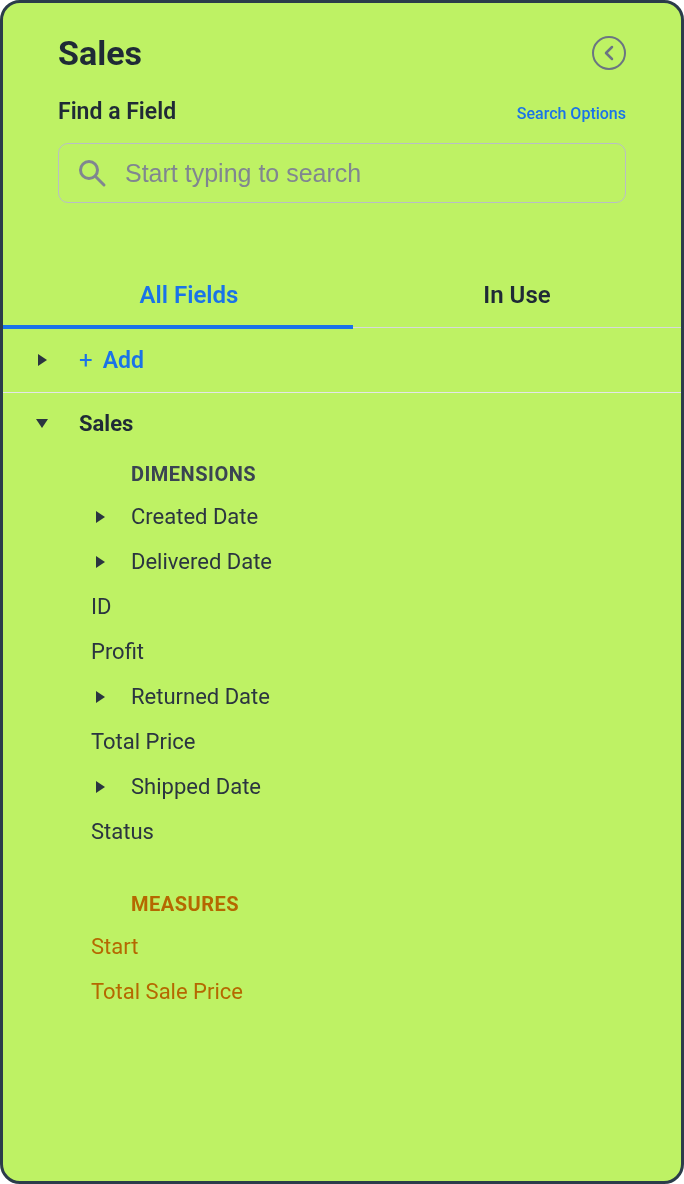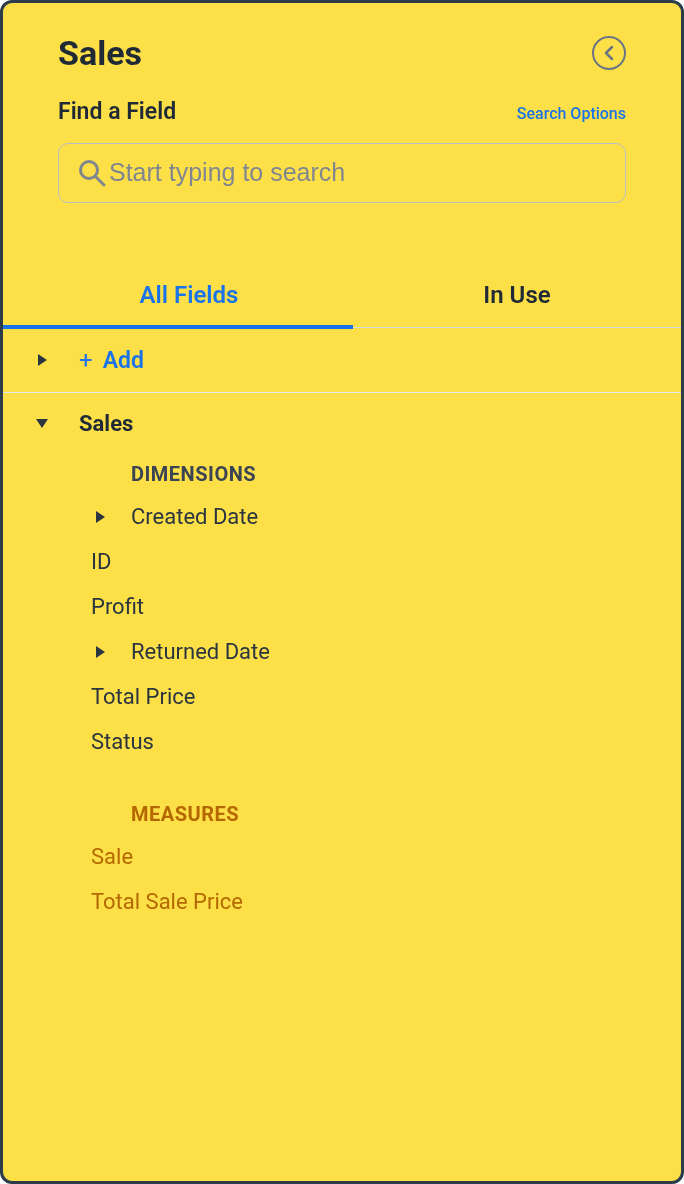--- a/index.html
+++ b/index.html
@@ -7,22 +7,22 @@
       font-family: -apple-system, BlinkMacSystemFont, 'Segoe UI', Roboto, Helvetica, Arial, sans-serif;
       background: #fff;
       width: 684px;
       height: 1184px;
       overflow: hidden;
     }
     .panel {
       width: 684px;
       height: 1184px;
       border: 3px solid #2b3c4a;
-      border-radius: 12px;
-      background: #fde047;
+      border-radius: 20px;
+      background: #bef264;
       padding: 0;
       overflow: hidden;
     }
     .header {
       display: flex;
       justify-content: space-between;
       align-items: center;
       padding: 30px 55px 10px 55px;
     }
     .title {
@@ -56,25 +56,25 @@
       color: #1f2a36;
     }
     .search-options {
       font-size: 16px;
       font-weight: 500;
       color: #1a73e8;
       cursor: pointer;
     }
     .search-box {
       display: flex;
-      align-items: flex-start;
+      align-items: center;
       border: 1.5px solid #b9bec5;
       border-radius: 10px;
       padding: 14px 18px;
-      gap: 2px;
+      gap: 18px;
     }
     .search-icon svg { display: block; }
     .search-input {
       border: none;
       outline: none;
       font-size: 25px;
       color: #6B7582;
       flex: 1;
       background: transparent;
     }
@@ -232,40 +232,52 @@
 
   <div class="group-header dimensions-header">DIMENSIONS</div>
 
   <div class="field-row">
     <span class="field-expand">
         <span class="tri-right"></span>
       </span>
     <span class="field-label">Created Date</span>
   </div>
   <div class="field-row">
+    <span class="field-expand">
+        <span class="tri-right"></span>
+      </span>
+    <span class="field-label">Delivered Date</span>
+  </div>
+  <div class="field-row">
     <span class="field-label no-arrow">ID</span>
   </div>
   <div class="field-row">
     <span class="field-label no-arrow">Profit</span>
   </div>
   <div class="field-row">
     <span class="field-expand">
         <span class="tri-right"></span>
       </span>
     <span class="field-label">Returned Date</span>
   </div>
   <div class="field-row">
     <span class="field-label no-arrow">Total Price</span>
   </div>
   <div class="field-row">
+    <span class="field-expand">
+        <span class="tri-right"></span>
+      </span>
+    <span class="field-label">Shipped Date</span>
+  </div>
+  <div class="field-row">
     <span class="field-label no-arrow">Status</span>
   </div>
 
   <div class="group-header measures-header">MEASURES</div>
 
   <div class="field-row">
-    <span class="field-label measure-label no-arrow">Sale</span>
+    <span class="field-label measure-label no-arrow">Start</span>
   </div>
   <div class="field-row">
     <span class="field-label measure-label no-arrow">Total Sale Price</span>
   </div>
 
 </div>
 
 </body></html>

